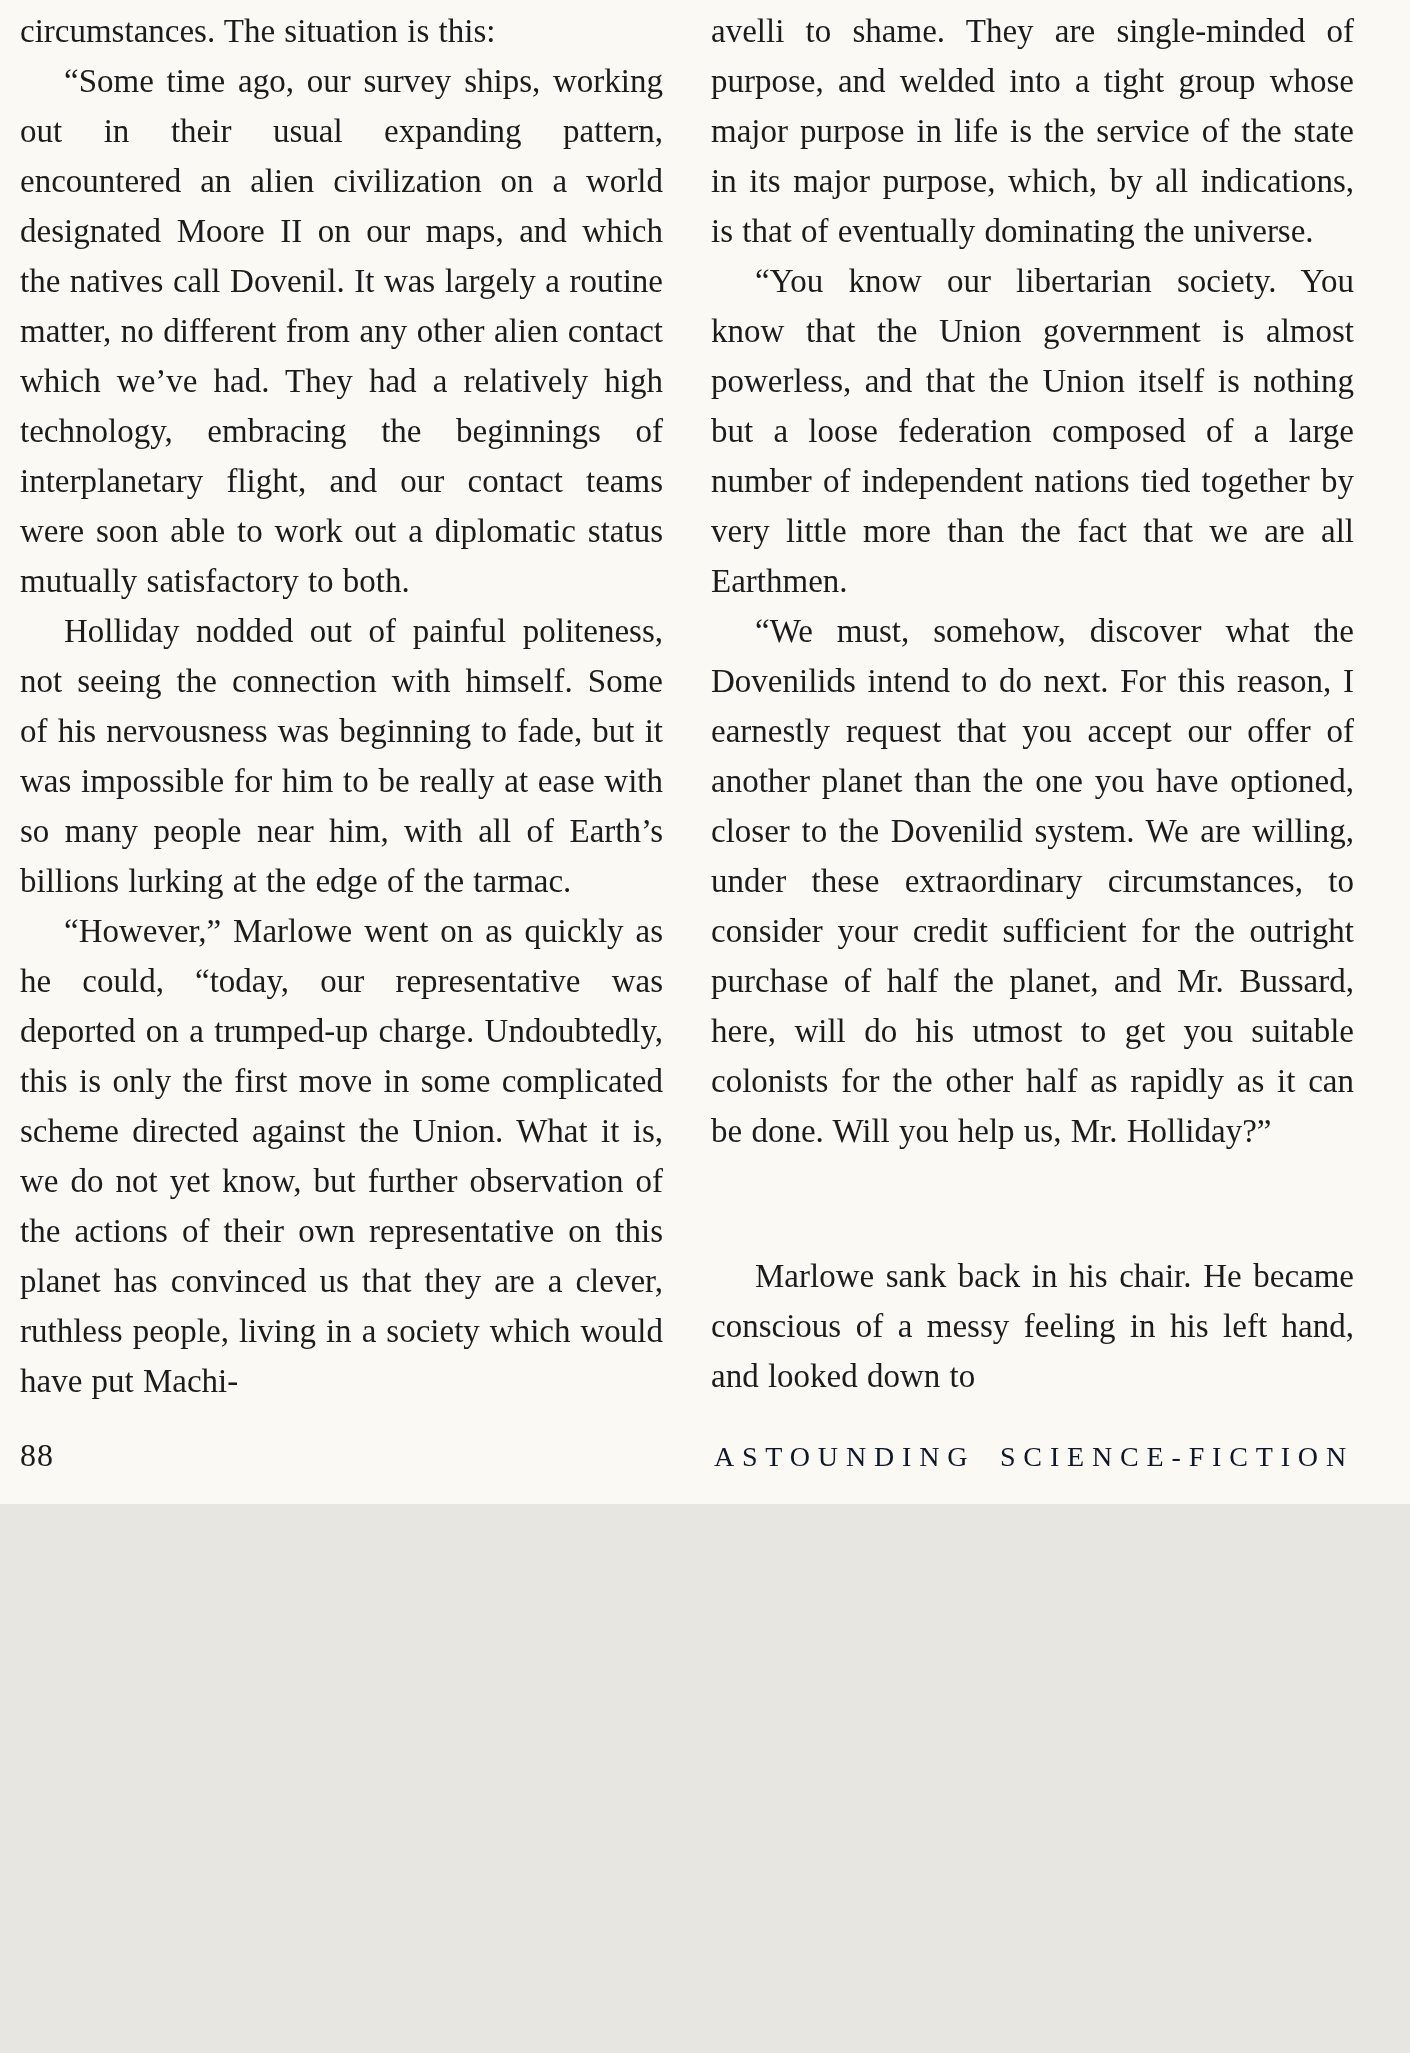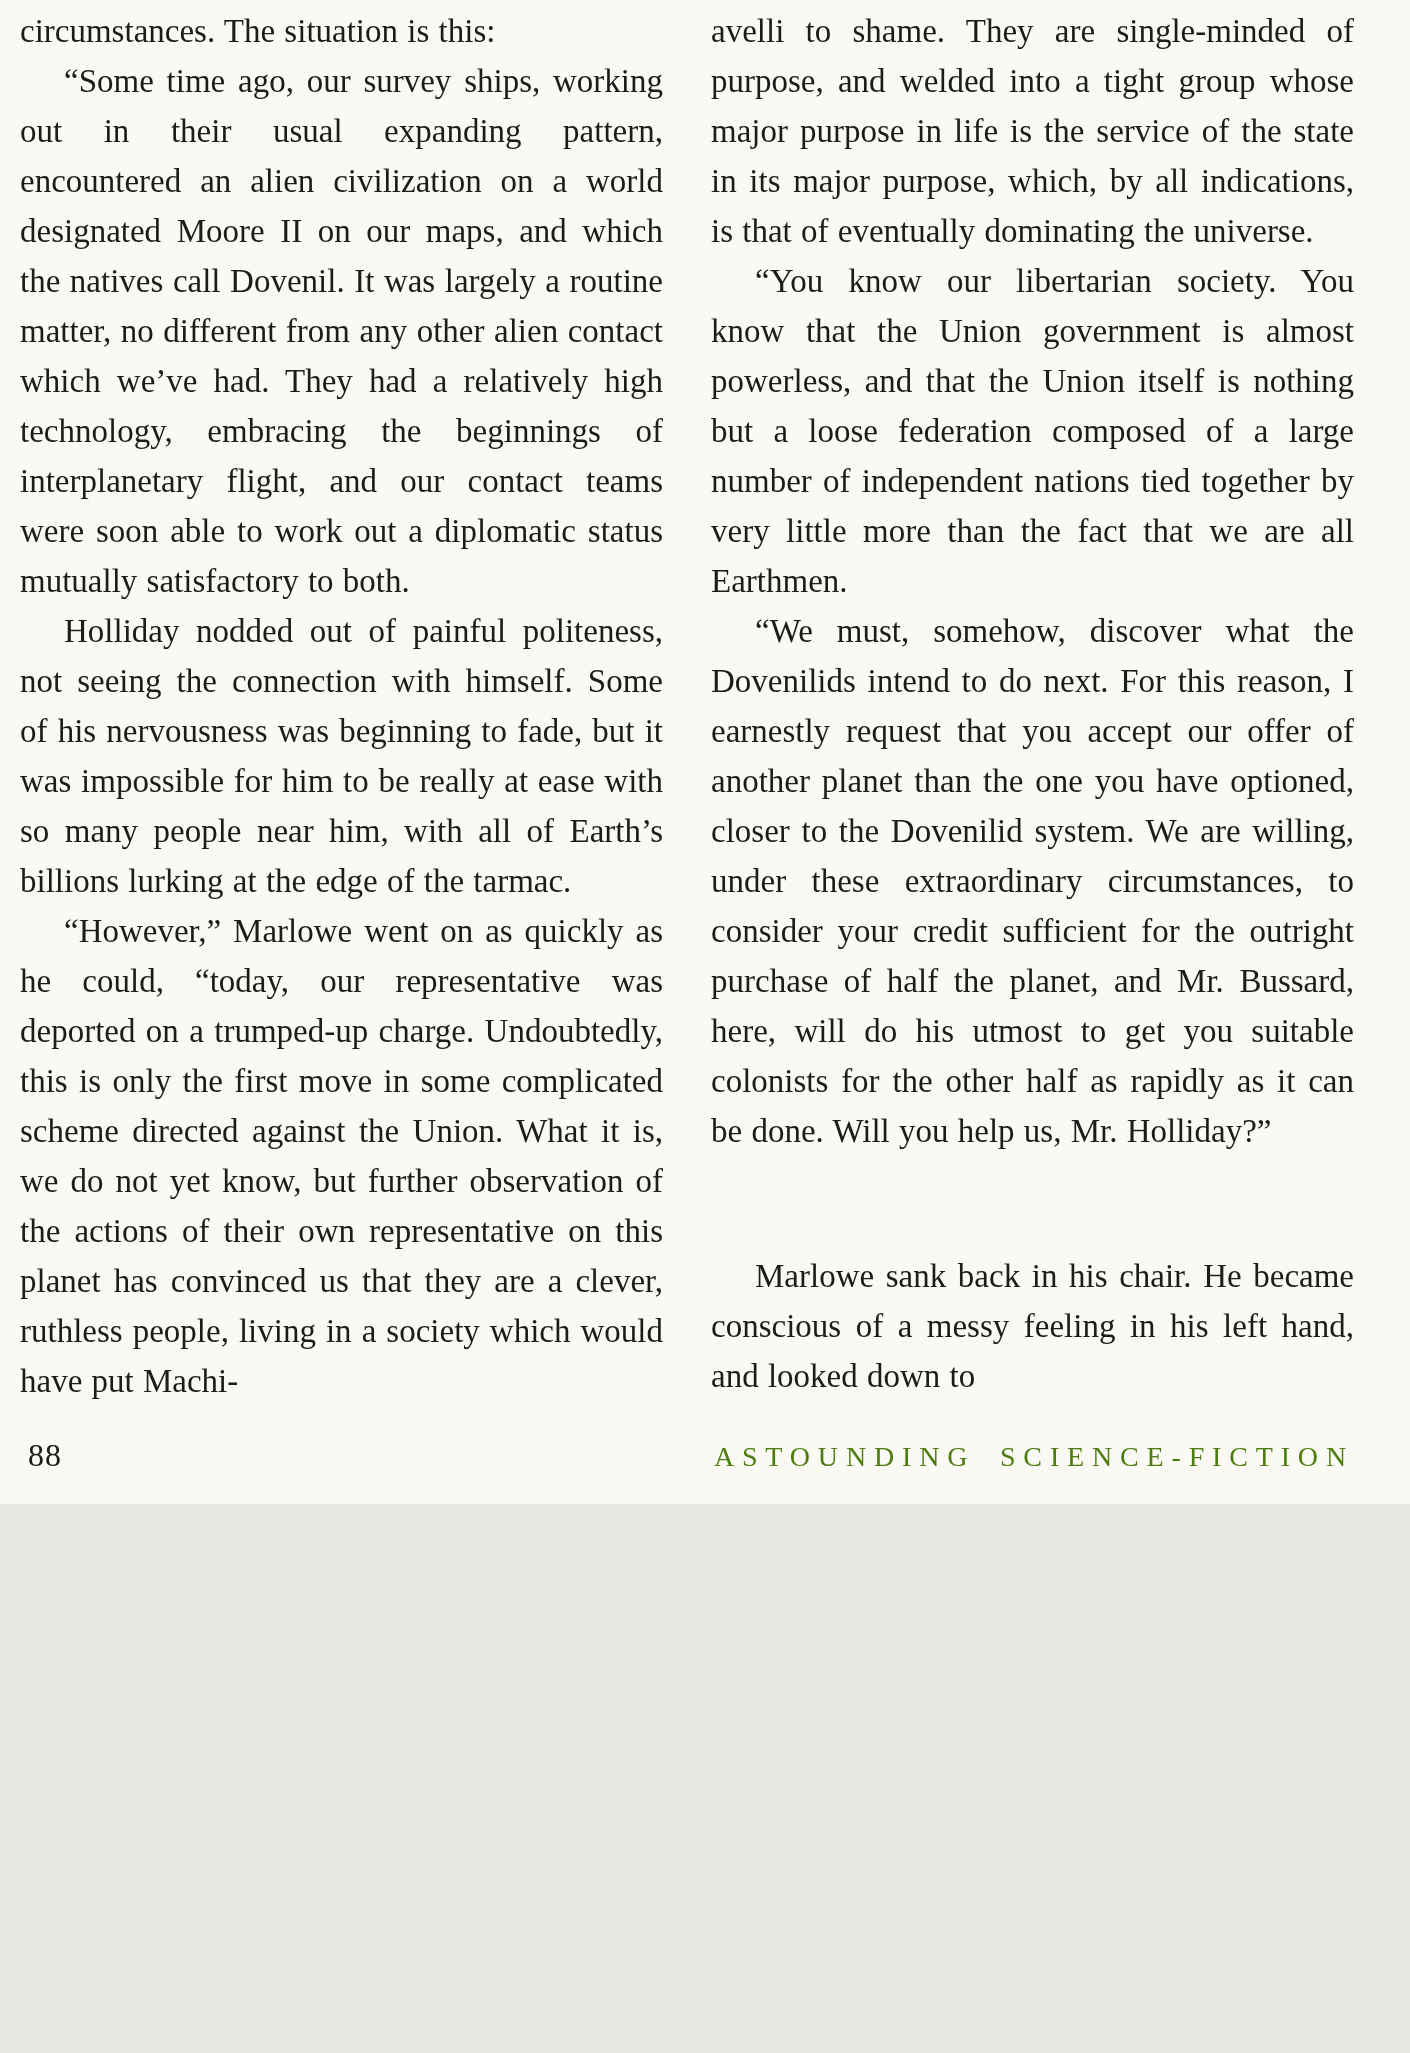--- a/index.html
+++ b/index.html
@@ -42,31 +42,30 @@
     margin-top: 95px;
   }
   .footer {
     position: absolute;
     left: 20px;
     right: 56px;
     bottom: 22px;
     display: flex;
     justify-content: space-between;
     align-items: baseline;
-    margin-left: 8px;
   }
   .page-number {
     font-size: 32px;
     letter-spacing: 1px;
   }
   .running-title {
     font-size: 28px;
     letter-spacing: 0.28em;
     word-spacing: 0.35em;
-    color: #4d7c0f;
+    color: #0f172a;
   }
 </style>
 </head>
 <body>
 
 <div class="page">
 
   <div class="columns">
 
     <div class="column">

